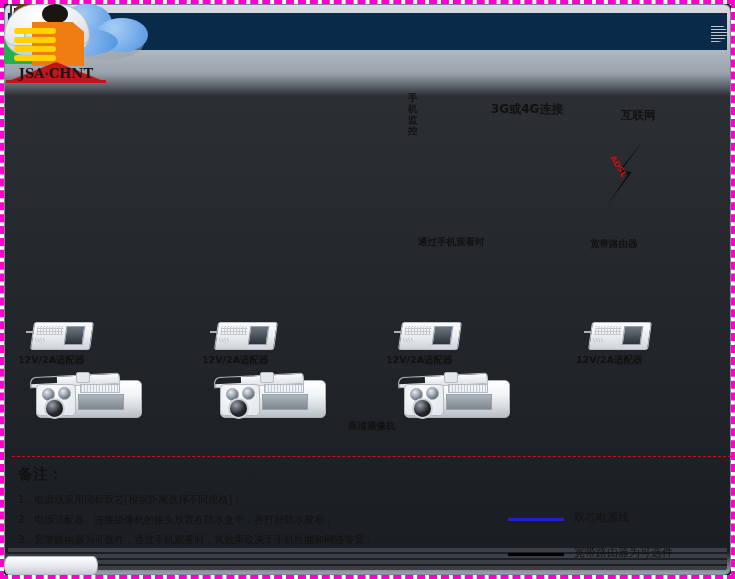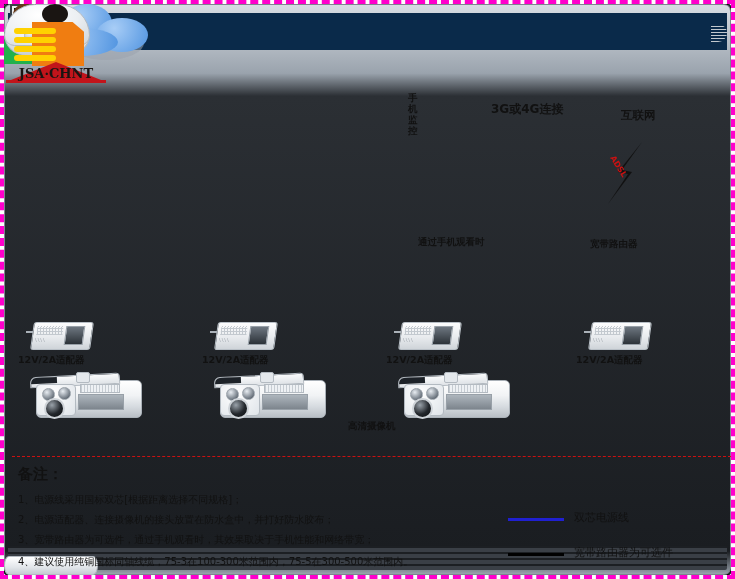--- a/index.html
+++ b/index.html
@@ -432,21 +432,20 @@
     <div class="dm-ir"></div>
     <div class="dm-lens"></div>
   </div>
 
   <div id="sep" class="abs"></div>
   <div id="notes-title" class="abs">备注：</div>
 
   <div class="note" style="top:489px;">1、电源线采用国标双芯[根据距离选择不同规格]；</div>
   <div class="note" style="top:509px;">2、电源适配器、连接摄像机的接头放置在防水盒中，并打好防水胶布；</div>
   <div class="note" style="top:529px;">3、宽带路由器为可选件，通过手机观看时，其效果取决于手机性能和网络带宽；</div>
-  <div class="note" style="top:551px;">4、建议使用纯铜国标同轴线缆，75-3在100-300米范围内，75-5在300-500米范围内。</div>
 
   <div class="lg-line" style="left:504px;top:514px;border-top:3px solid #2020d0;"></div>
   <div class="lg-txt" style="left:570px;top:506px;">双芯电源线</div>
 
   <div class="lg-line" style="left:504px;top:549px;border-top:3px solid #000;"></div>
   <div class="lg-txt" style="left:570px;top:541px;">宽带路由器为可选件</div>
 
   <div id="logo">
     <div class="lg-dot"></div>
     <div class="lg-card"></div>

